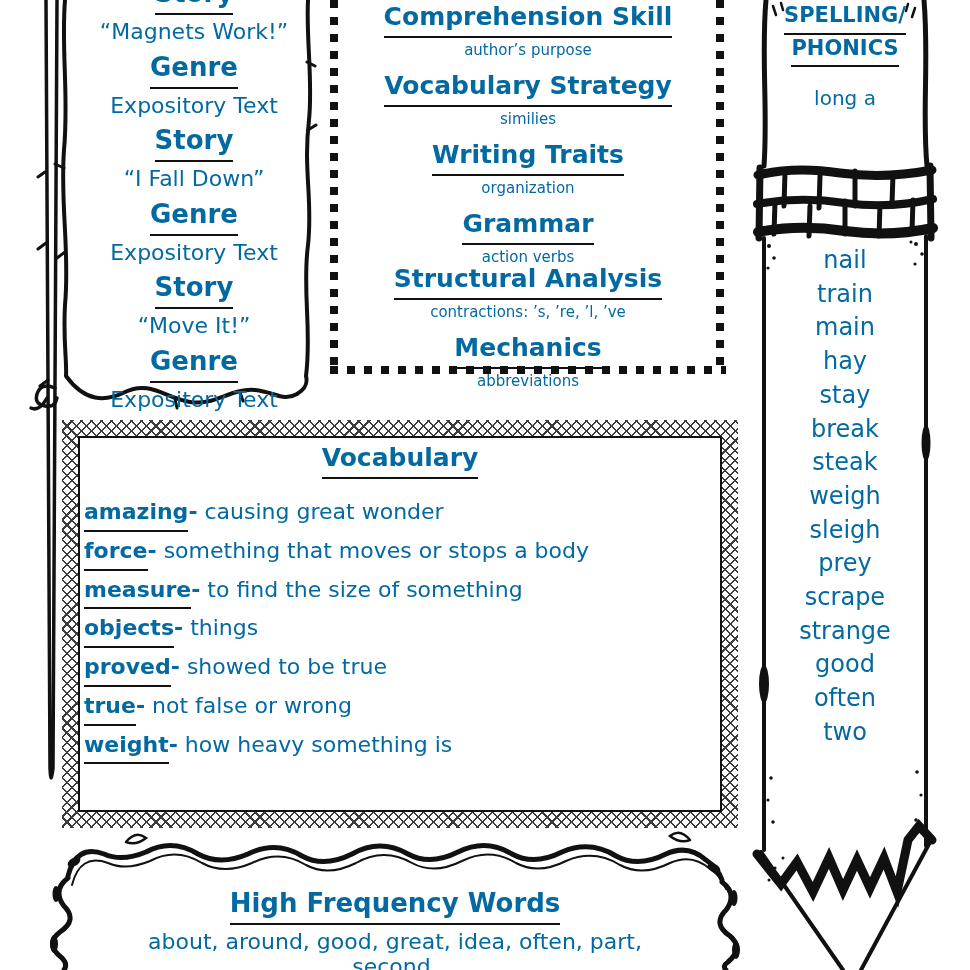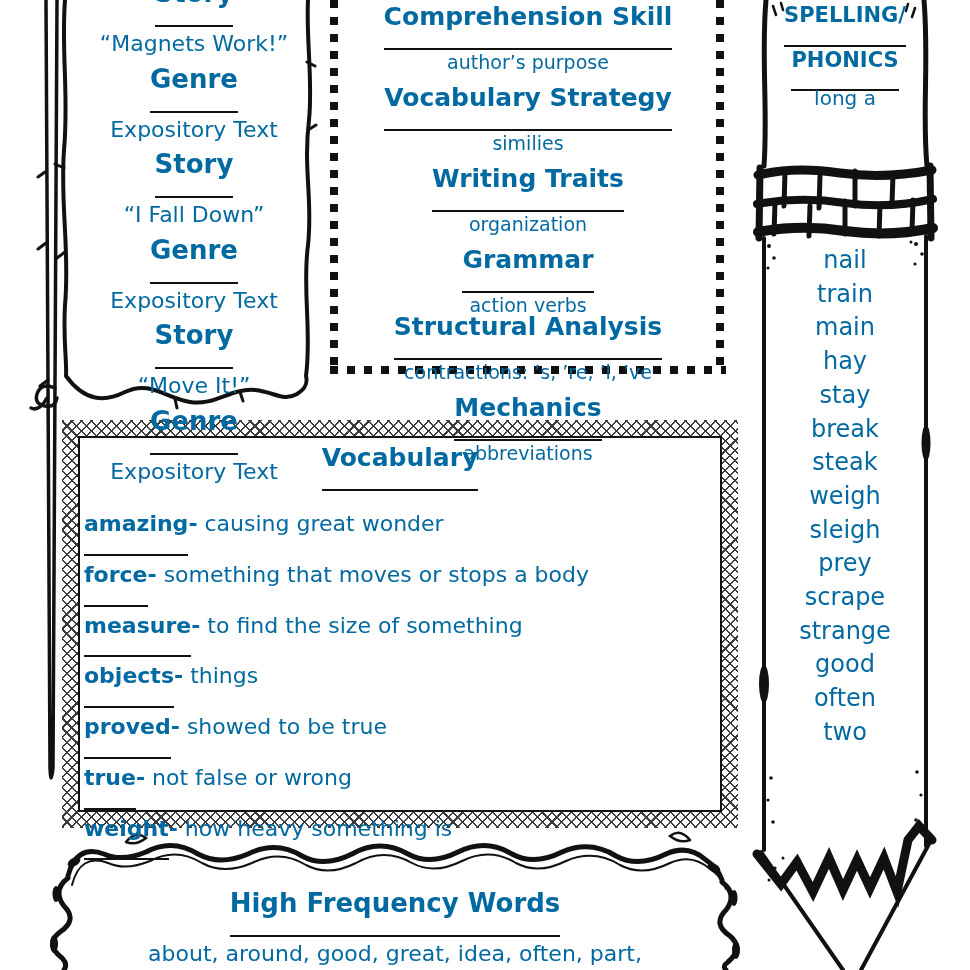--- a/index.html
+++ b/index.html
@@ -6,38 +6,38 @@
   .page{
     position:relative;
     width:970px;height:970px;
     background:#ffffff;
     overflow:hidden;
     font-family:"DejaVu Sans", sans-serif;
     color:#0369a1;
   }
   .abs{position:absolute;}
   svg{display:block;}
-  .u{display:inline-block;border-bottom:2.6px solid #111;padding-bottom:18px;line-height:1.08;}
+  .u{display:inline-block;border-bottom:2.6px solid #111;padding-bottom:6px;line-height:1.08;}
 
   
   .banner-text{left:58px;top:-24px;width:272px;text-align:center;z-index:3;}
   .banner-item{line-height:34.5px;white-space:nowrap;}
   .banner-item.heading{font-size:26px;font-weight:bold;}
   .banner-item.value{font-size:22px;}
 
   
   .dotstrip{z-index:2;}
   .dot-left {left:330px;top:0;width:8px;height:374px;background:repeating-linear-gradient(to bottom,#111 0 8px,transparent 8px 17px);}
   .dot-right{left:716px;top:0;width:8px;height:374px;background:repeating-linear-gradient(to bottom,#111 0 8px,transparent 8px 17px);}
   .dot-bottom{left:330px;top:366px;width:396px;height:8px;background:repeating-linear-gradient(to right,#111 0 8px,transparent 8px 17px);}
   .focus-content{left:342px;top:2px;width:372px;text-align:center;z-index:3;}
   .focus-section{margin-bottom:8px;}
   .focus-section.tight{margin-top:-14px;}
   .focus-heading{font-size:25px;font-weight:bold;line-height:30px;white-space:nowrap;}
-  .focus-detail{font-size:19px;line-height:25px;white-space:nowrap;}
+  .focus-detail{font-size:15px;line-height:25px;white-space:nowrap;}
 
   
   .vocab-outer{
     left:62px;top:420px;width:676px;height:408px;z-index:2;
     background-color:#fff;
     background-image:
       repeating-linear-gradient(45deg,#3c3c3c 0,#3c3c3c 1.5px,transparent 1.5px,transparent 7px),
       repeating-linear-gradient(135deg,#3c3c3c 0,#3c3c3c 1.5px,transparent 1.5px,transparent 7px);
   }
   .vocab-inner{

